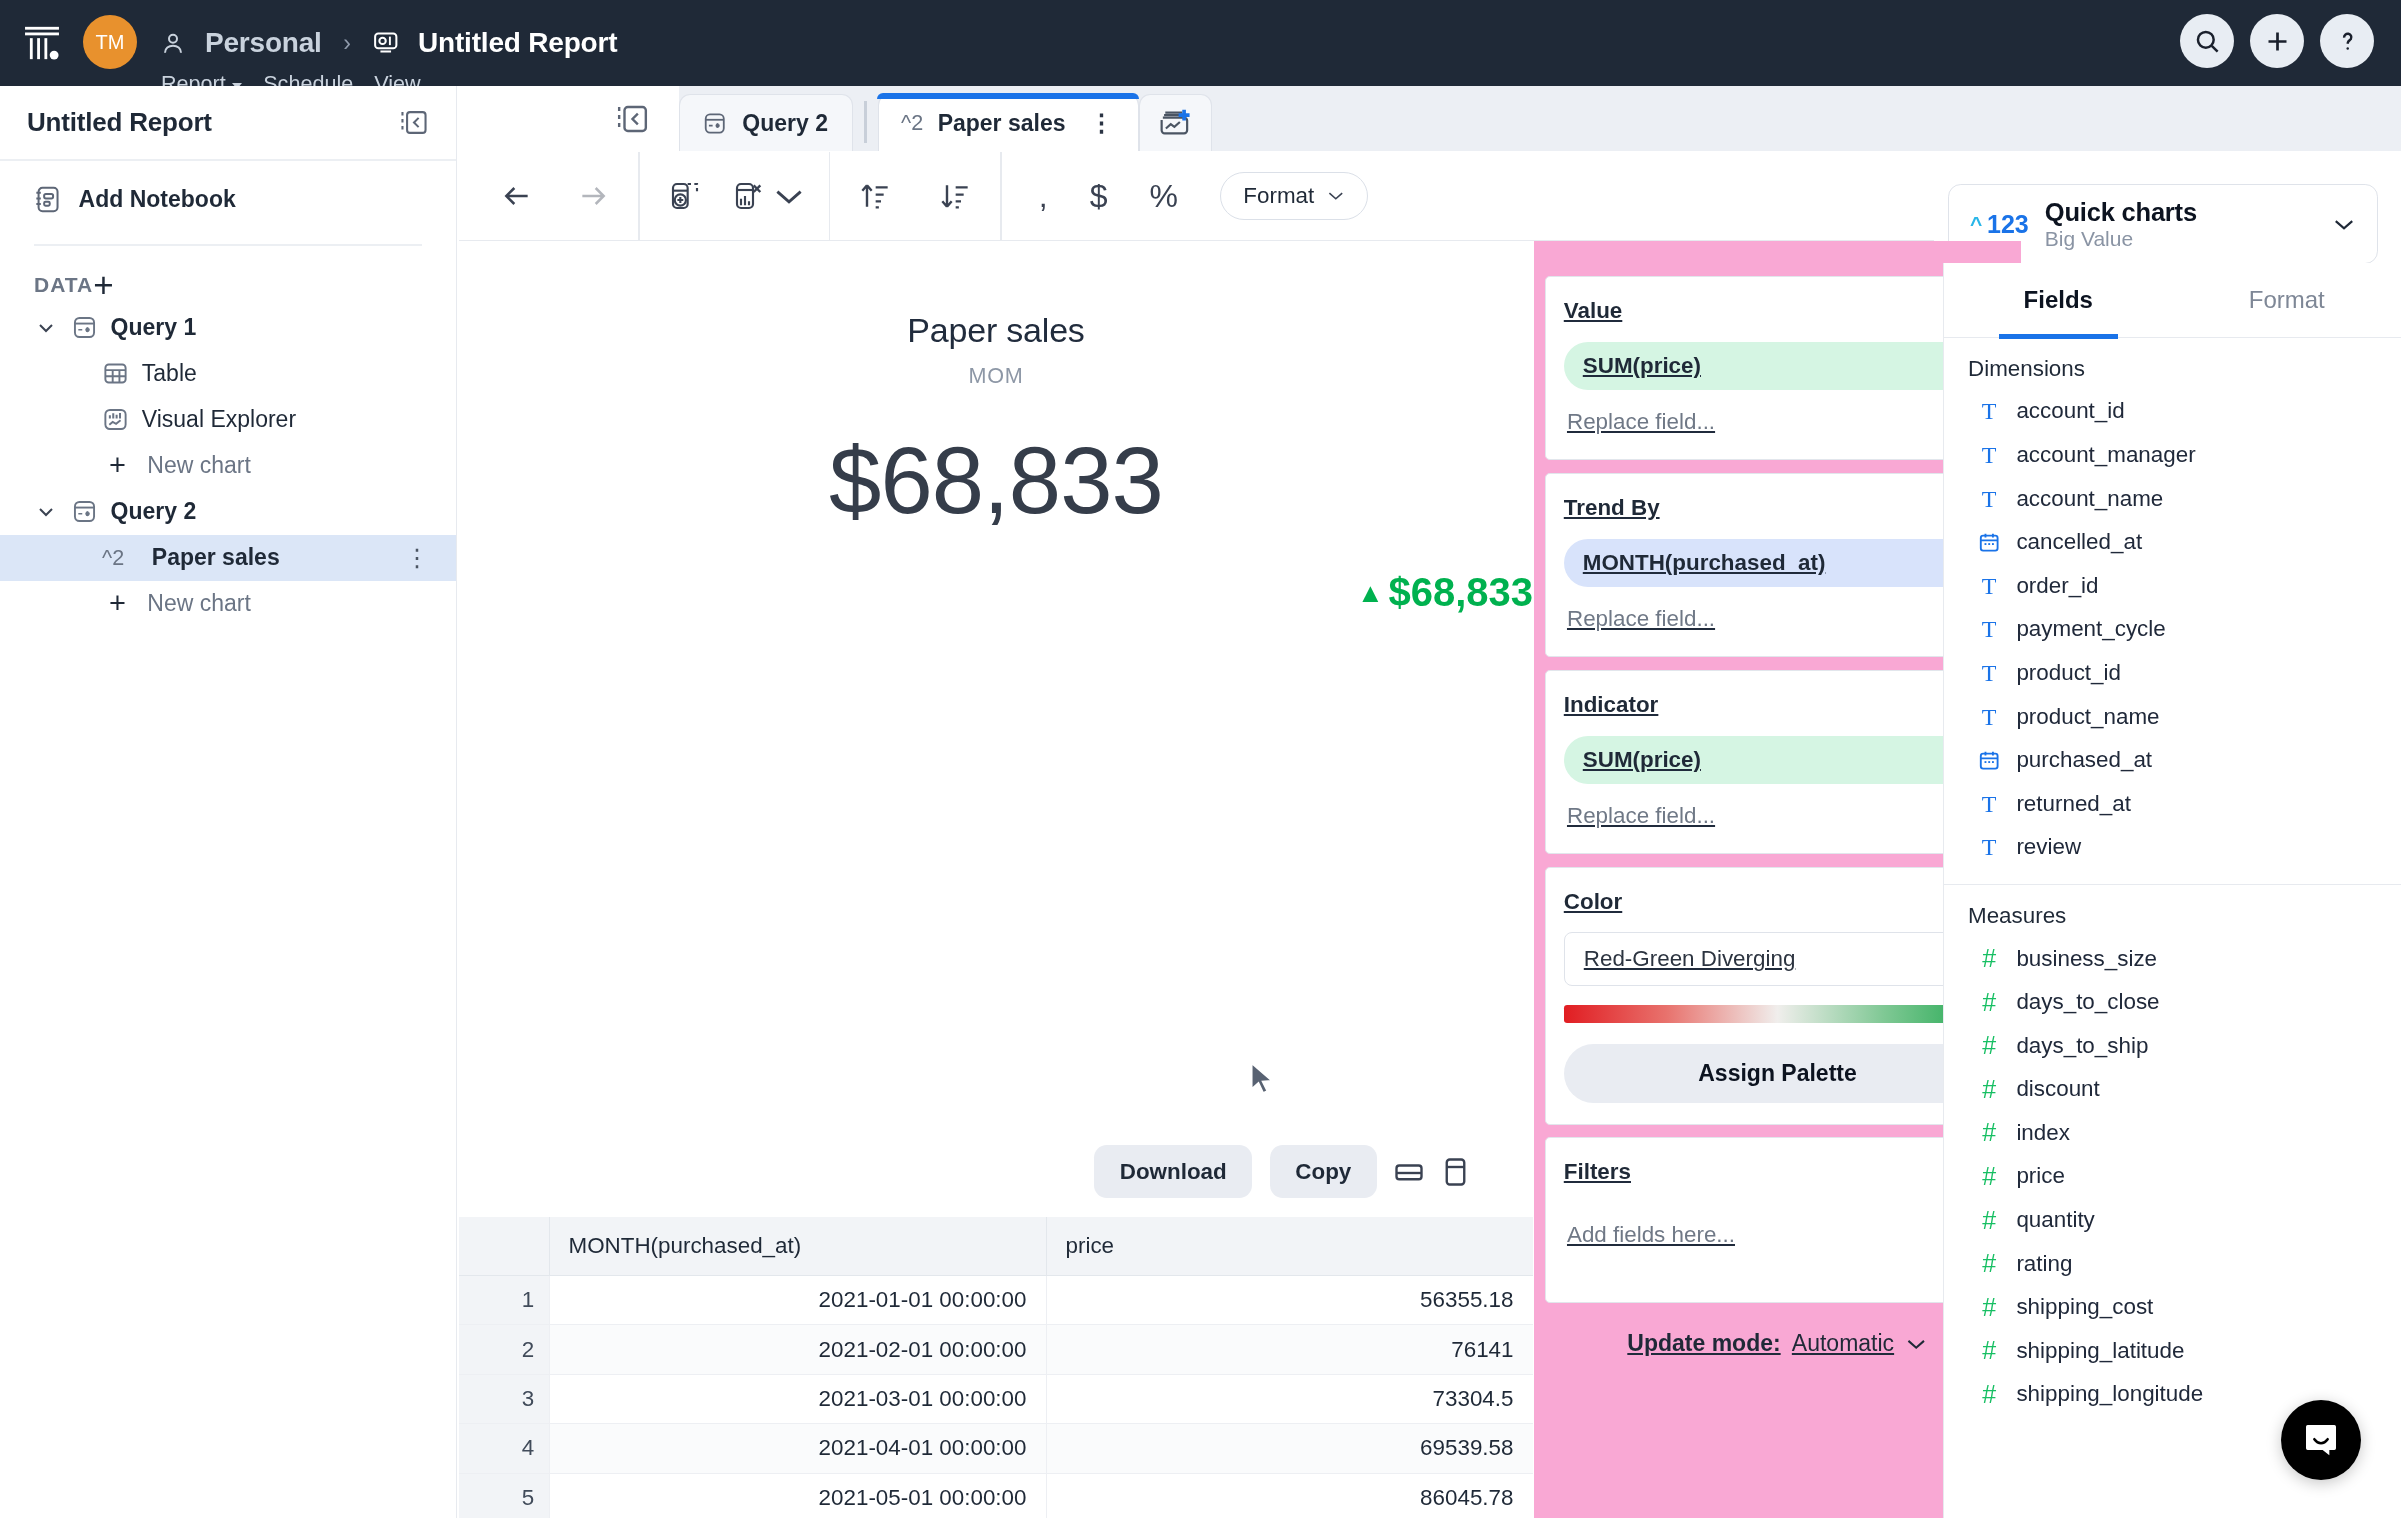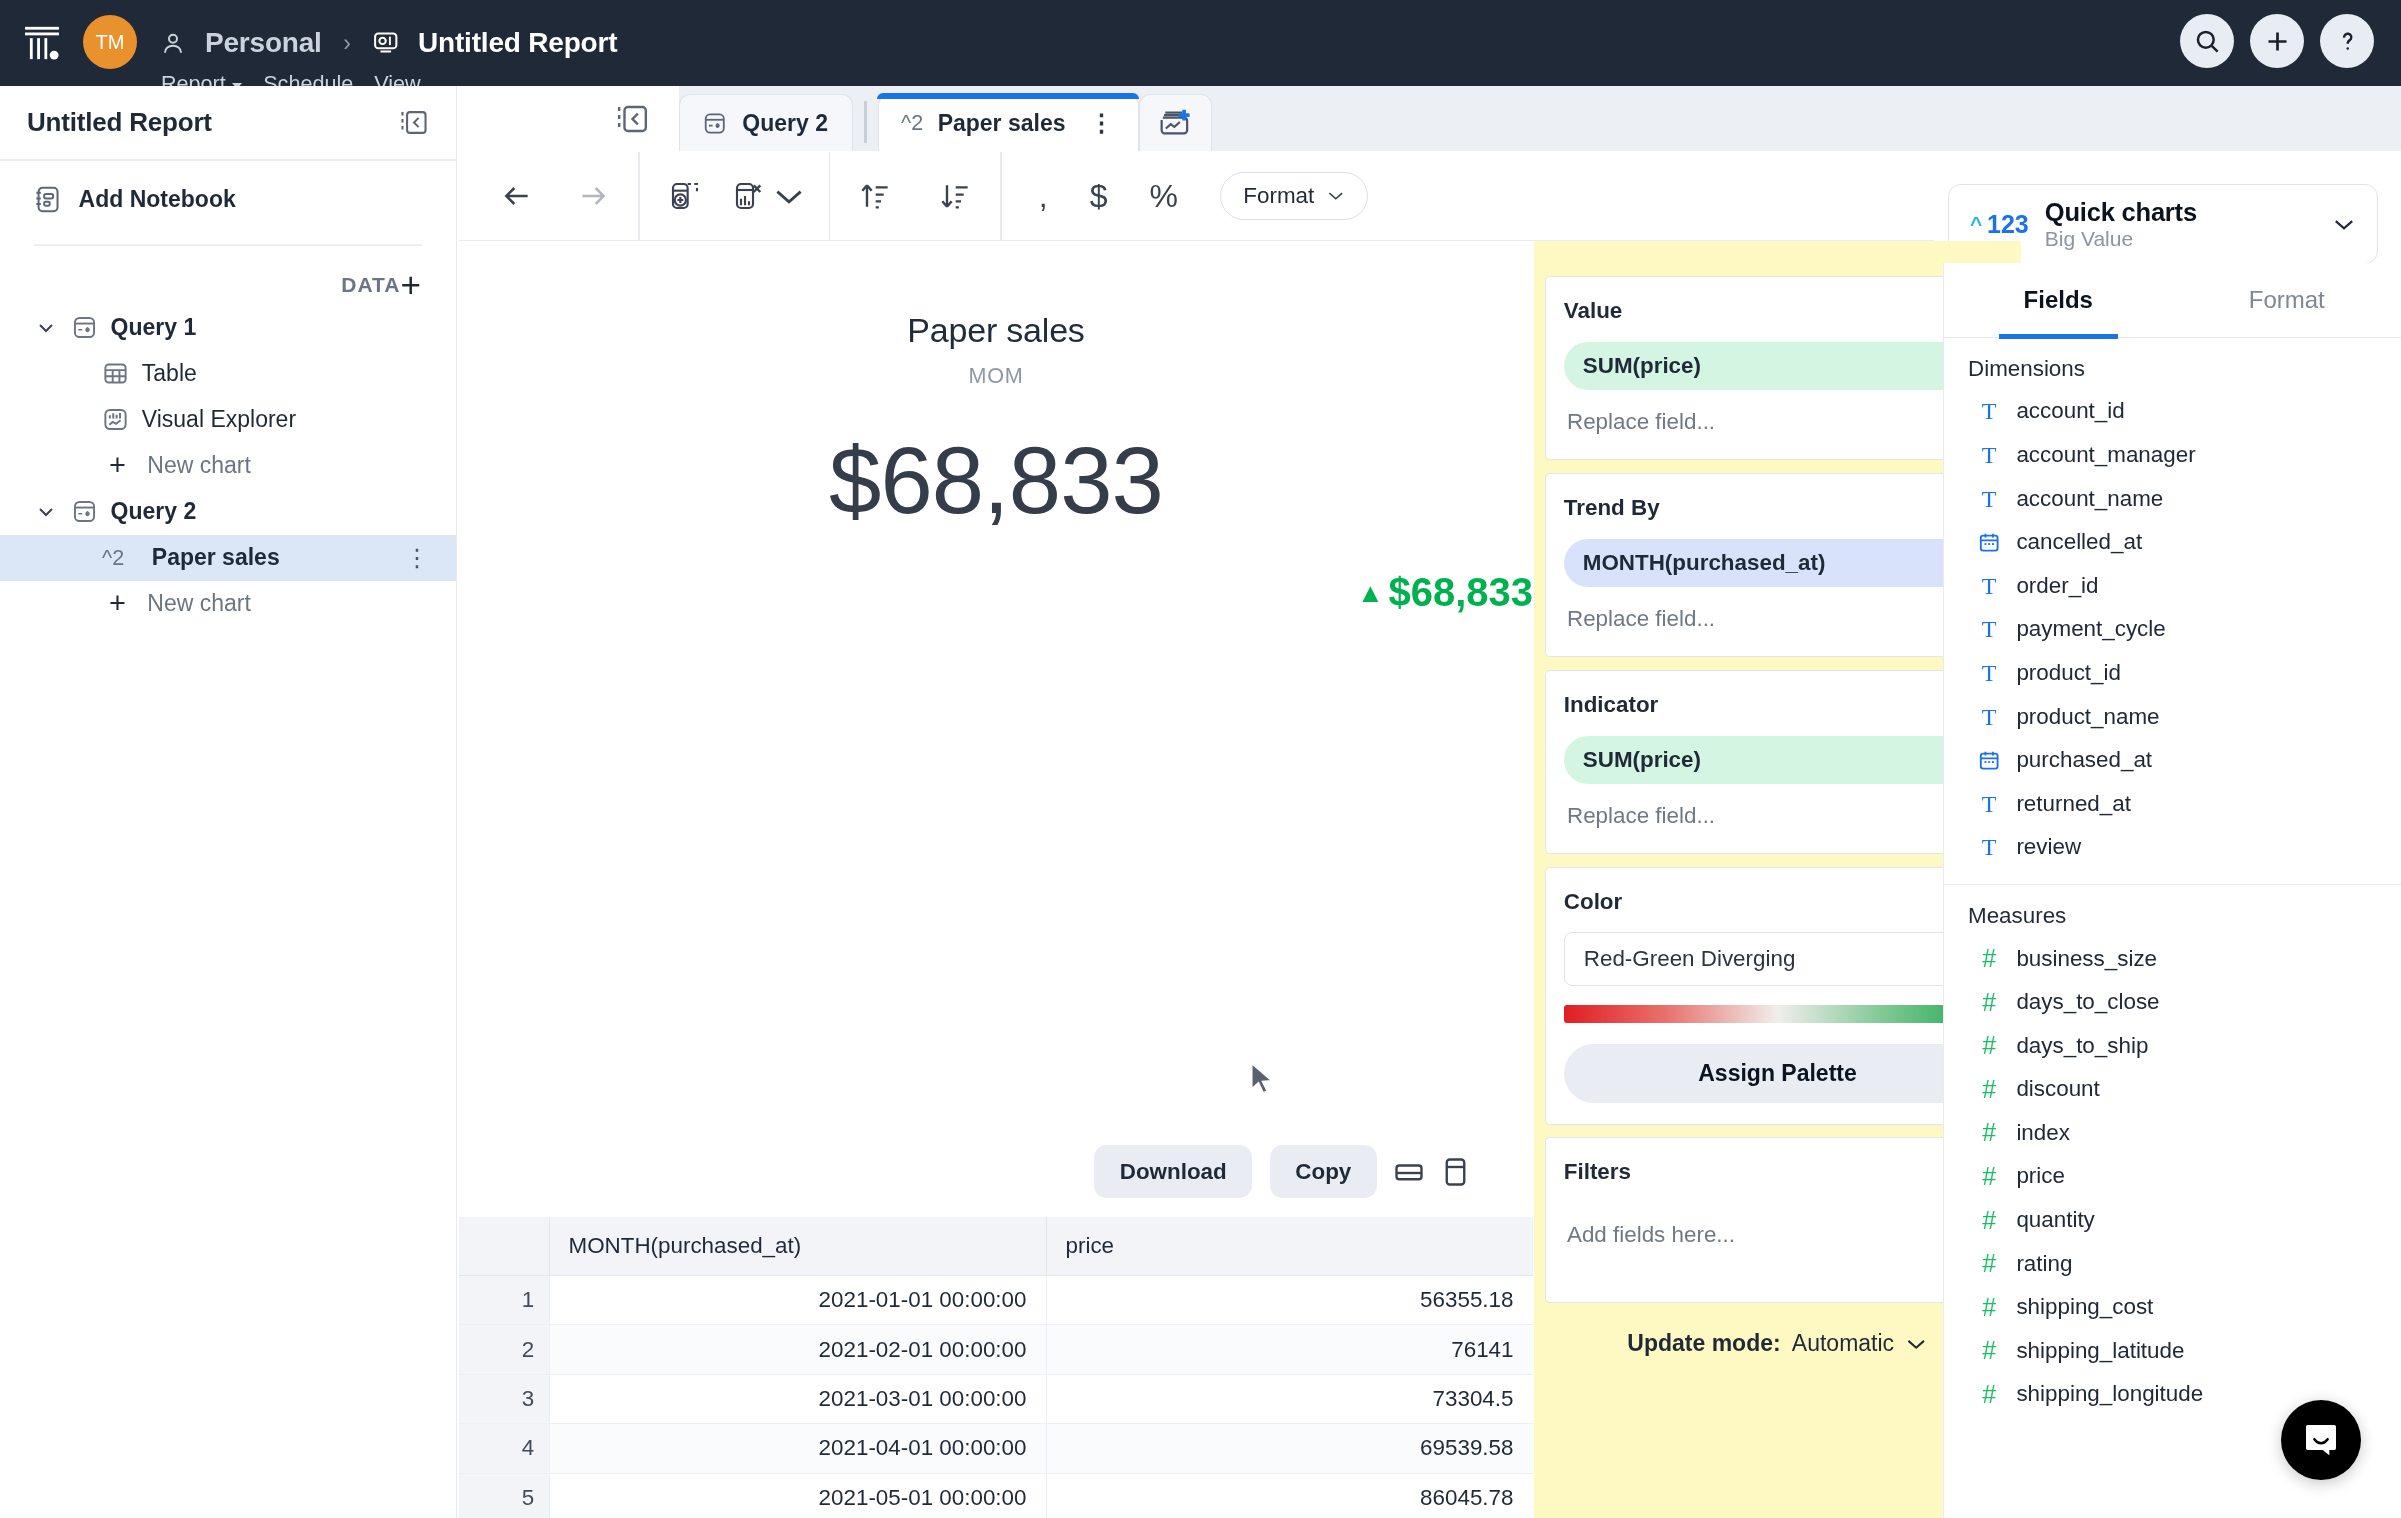--- a/index.html
+++ b/index.html
@@ -49,21 +49,21 @@
     background: #ffffff; border-right: 1.6px solid #e7eaef;
   }
   .sb-title-row { height: 73px; display:flex; align-items:center; padding: 0 27px; justify-content: space-between;}
   .sb-title { font-size: 26px; font-weight: 700; color: #1f2937; letter-spacing:-0.2px;}
   .sb-collapse { width: 30px; height: 29px; cursor:pointer; }
   .sb-divider { height:1.6px; background:#eceff3; margin: 0; }
   .sb-add-nb { display:flex; align-items:center; gap:17.6px; padding: 24px 34px 24px 34px; cursor:pointer;}
   .sb-add-nb svg { width: 27px; height: 29px; flex:none;}
   .sb-add-nb span { font-size: 23px; font-weight: 700; color:#1f2937;}
   .sb-rule { height:1.6px; background:#eceff3; margin: 6.4px 34px 0 34px; }
-  .sb-data-hdr { display:flex; align-items:center; justify-content:flex-end; padding: 27px 35px 8px 34px;}
+  .sb-data-hdr { display:flex; align-items:center; justify-content:flex-start; padding: 27px 35px 8px 34px;}
   .sb-data-lbl { font-size: 21px; font-weight:700; color:#6b7585; letter-spacing:1px;}
   .sb-plus { font-size:35px; color:#1f2937; line-height:0.6; cursor:pointer; font-weight:400;}
   .tree-row { display:flex; align-items:center; height: 46px; padding-left: 34px; cursor:pointer; gap: 12.8px;}
   .tree-row.selected { background:#dbe6f7; }
   .tw-chev { width:24px; height:24px; flex:none;}
   .tw-icon { width:27px; height:27px; flex:none;}
   .tree-lbl { font-size: 23px; color:#1f2937; }
   .tree-lbl.bold { font-weight:700; }
   .tree-lbl.muted { color:#6b7585; }
   .indent1 { padding-left: 102px; }
@@ -168,22 +168,23 @@
   table.dt td {
     font-size:22.4px; color:#1f2937; text-align:right; padding: 11.2px 19px; height:46px;
     border-right:1.6px solid #edeff3; border-bottom:1.6px solid #edeff3;
   }
   table.dt td.idx { background:#f2f4f7; color:#414b5a; padding-right:14.4px; }
   table.dt tr.alt td { background:#fafbfc; }
   table.dt tr.alt td.idx { background:#f2f4f7; }
 
   
   .configpanel {
-    position:absolute; left:1534px; top:241px; width:487px; height:1277px; background:#fef9c3;
+    position:absolute; left:1534px; top:241px; width:487px; height:1277px; background:#f9a8d4;
     padding: 35px 11.2px 0 11.2px;
+    text-decoration: underline;
   }
   .cfg-card {
     background:#ffffff; border:1.6px solid #e2e6ec; border-radius:4.8px;
     padding: 21px 17.6px 21px 17.6px; margin-bottom: 12.8px;
   }
   .cfg-lbl { font-size:22.4px; font-weight:700; color:#1f2937; margin-bottom:17.6px; }
   .chip {
     display:flex; align-items:center; border-radius:32px; padding: 11.2px 19px;
     font-size:22.4px; font-weight:700; color:#1f2937; cursor:pointer;
   }

